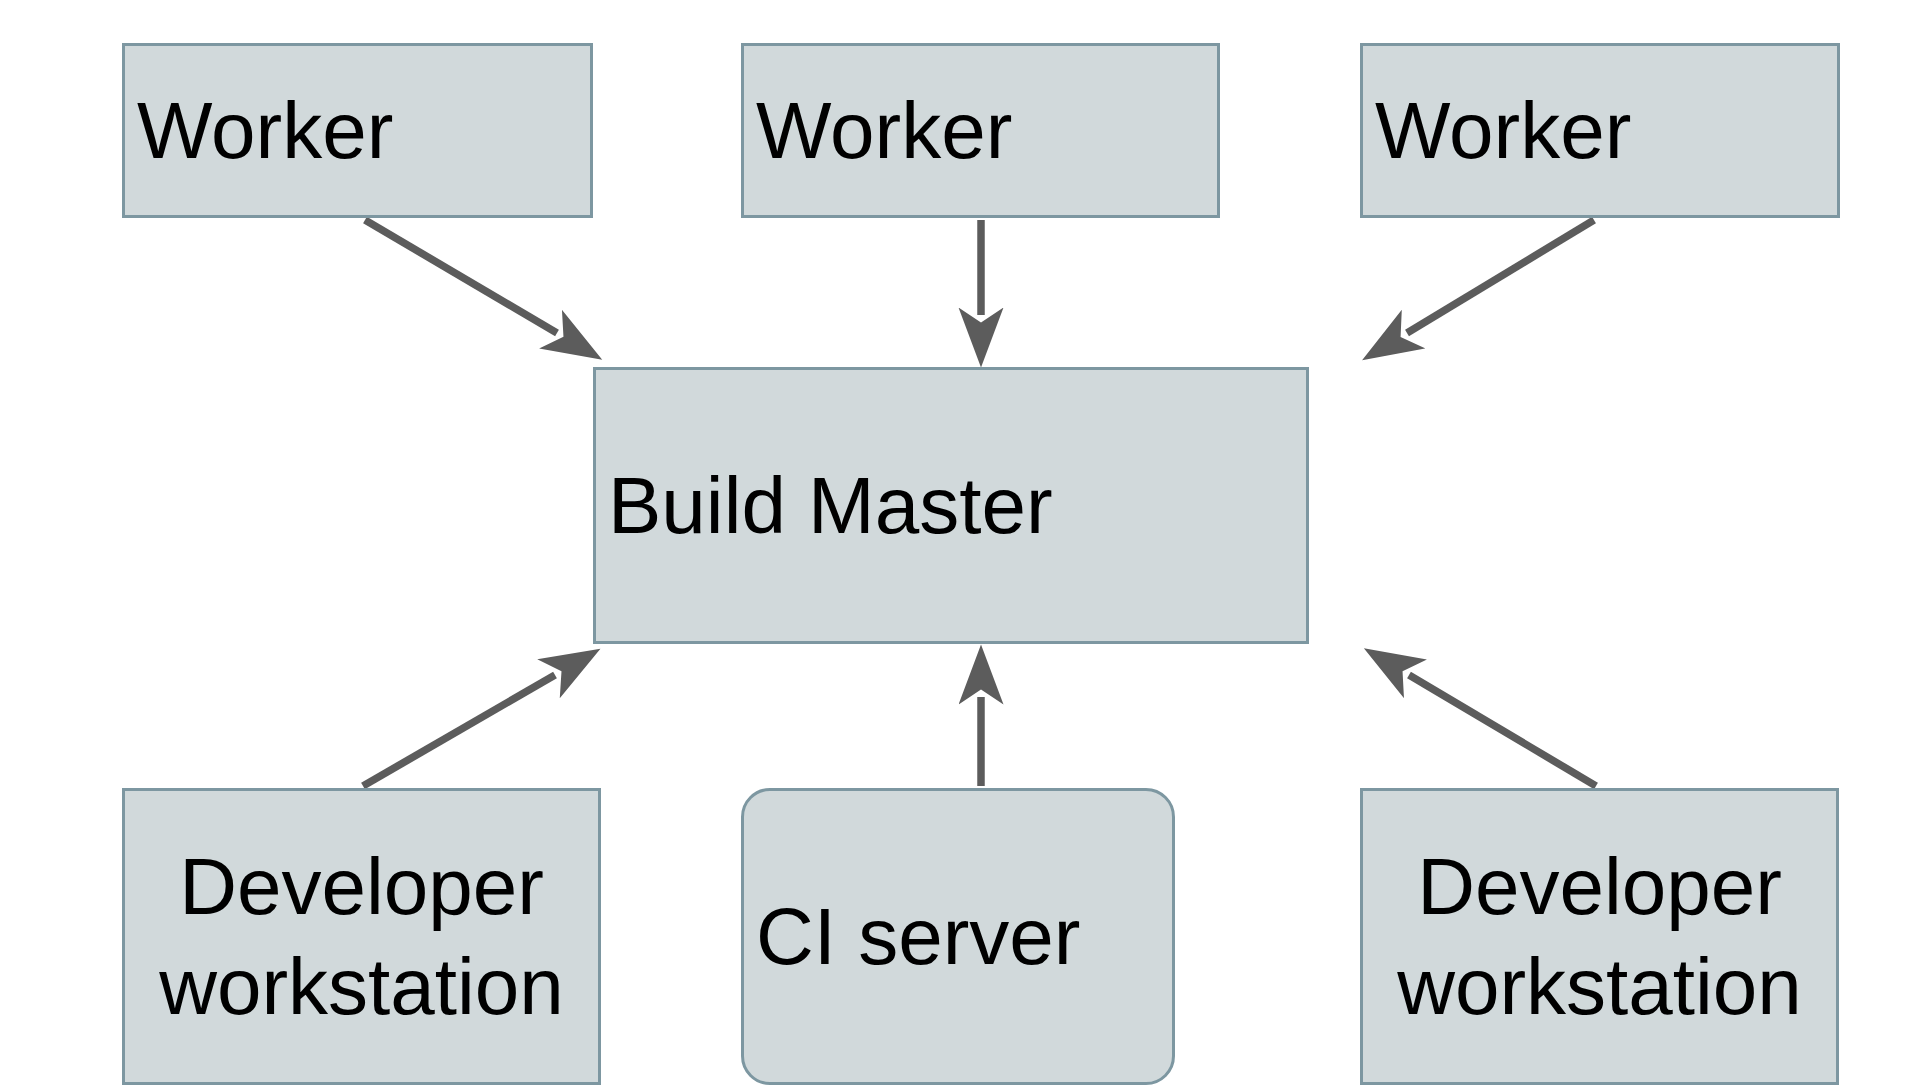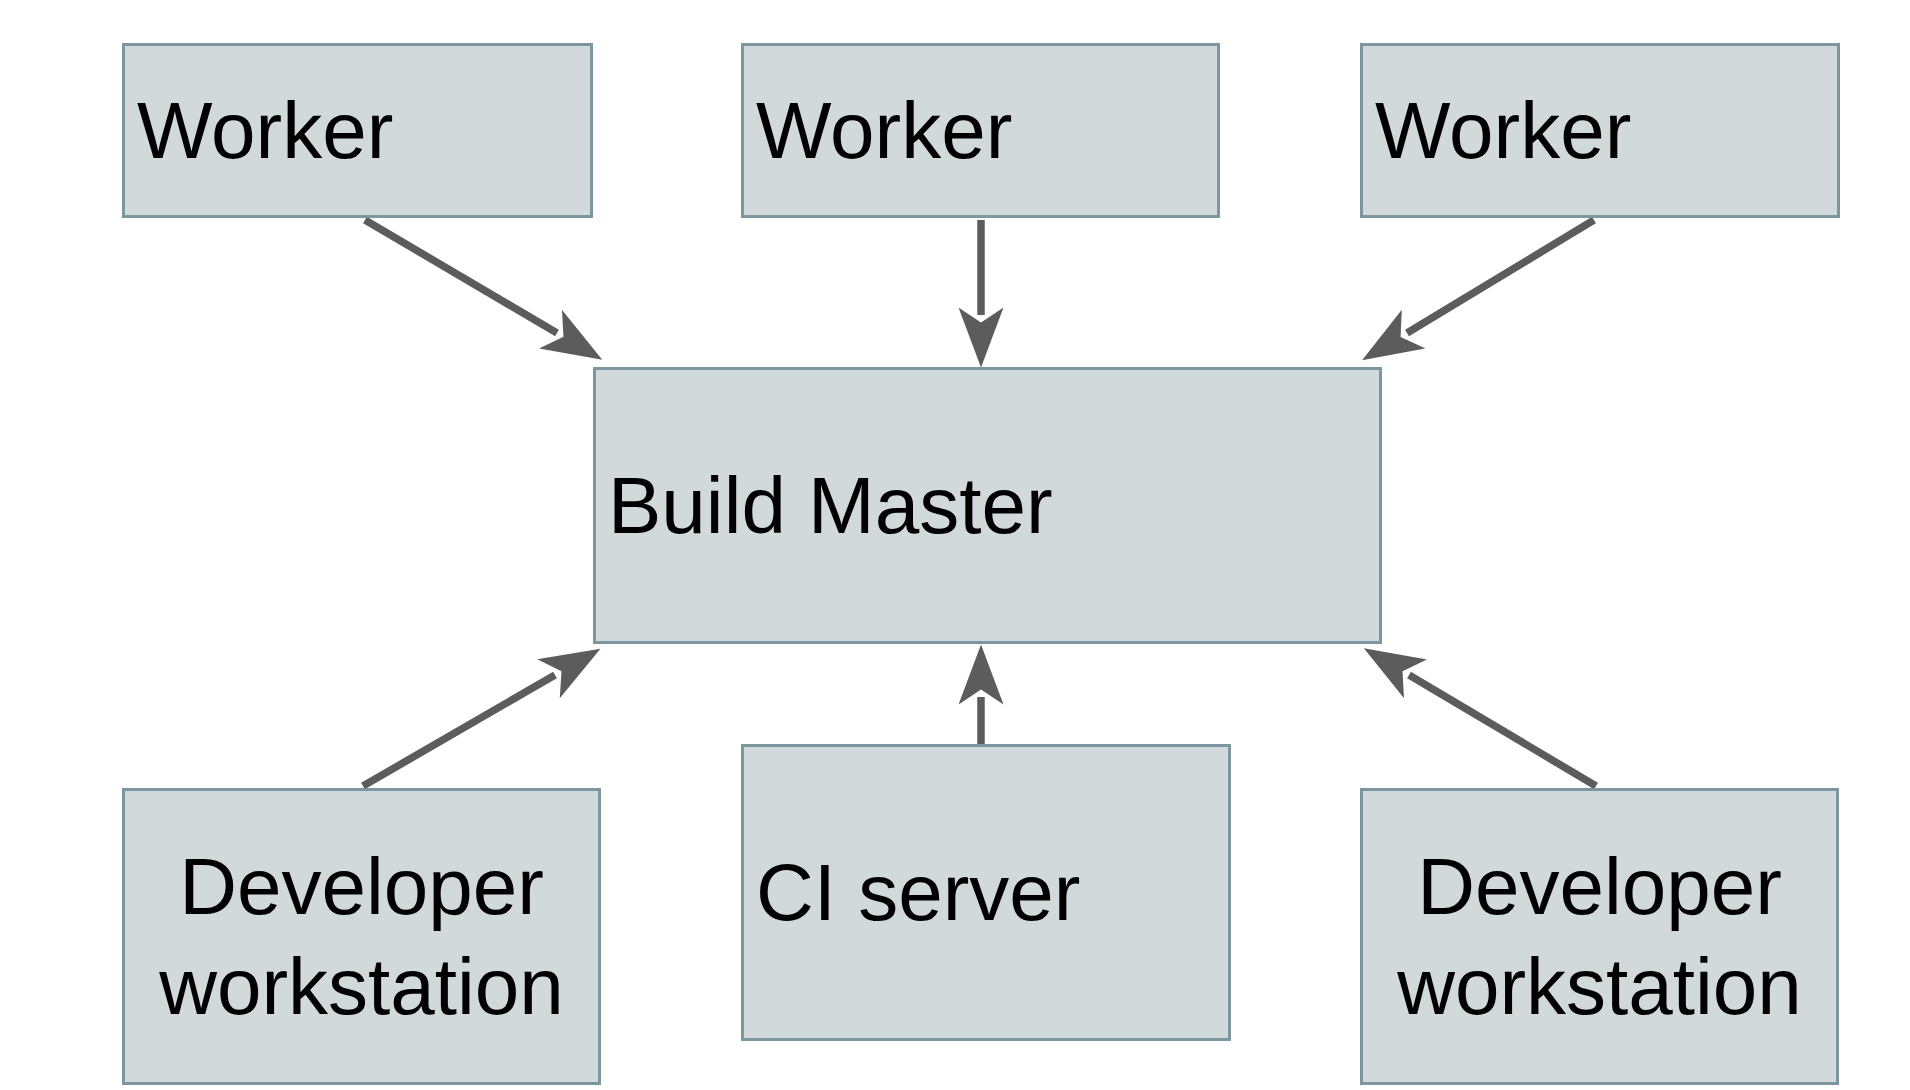--- a/index.html
+++ b/index.html
@@ -44,23 +44,23 @@
     justify-content:flex-start;
     text-align:center;
     color:var(--text);
     font-size:80px;
     line-height:1.25;
     padding:0 12px;
   }
   .node-worker-1{left:122px;top:43px;width:471px;height:175px;}
   .node-worker-2{left:741px;top:43px;width:479px;height:175px;}
   .node-worker-3{left:1360px;top:43px;width:480px;height:175px;}
-  .node-build-master{left:593px;top:367px;width:789px;height:277px;}
+  .node-build-master{left:593px;top:367px;width:716px;height:277px;}
   .node-developer-workstation-1{left:122px;top:788px;width:479px;height:297px;}
-  .node-ci-server{left:741px;top:744px;width:490px;height:297px;}
+  .node-ci-server{left:741px;top:788px;width:434px;height:297px;border-radius:29px;}
   .node-developer-workstation-2{left:1360px;top:788px;width:479px;height:297px;}
 </style>
 </head>
 <body>
 
 <div class="canvas">
 
   <svg class="edges" viewBox="0 0 1910 1090" xmlns="http://www.w3.org/2000/svg">
     <defs>
       <marker id="arrowhead" markerWidth="9" markerHeight="6.2" refX="1" refY="3" orient="auto" markerUnits="strokeWidth">

